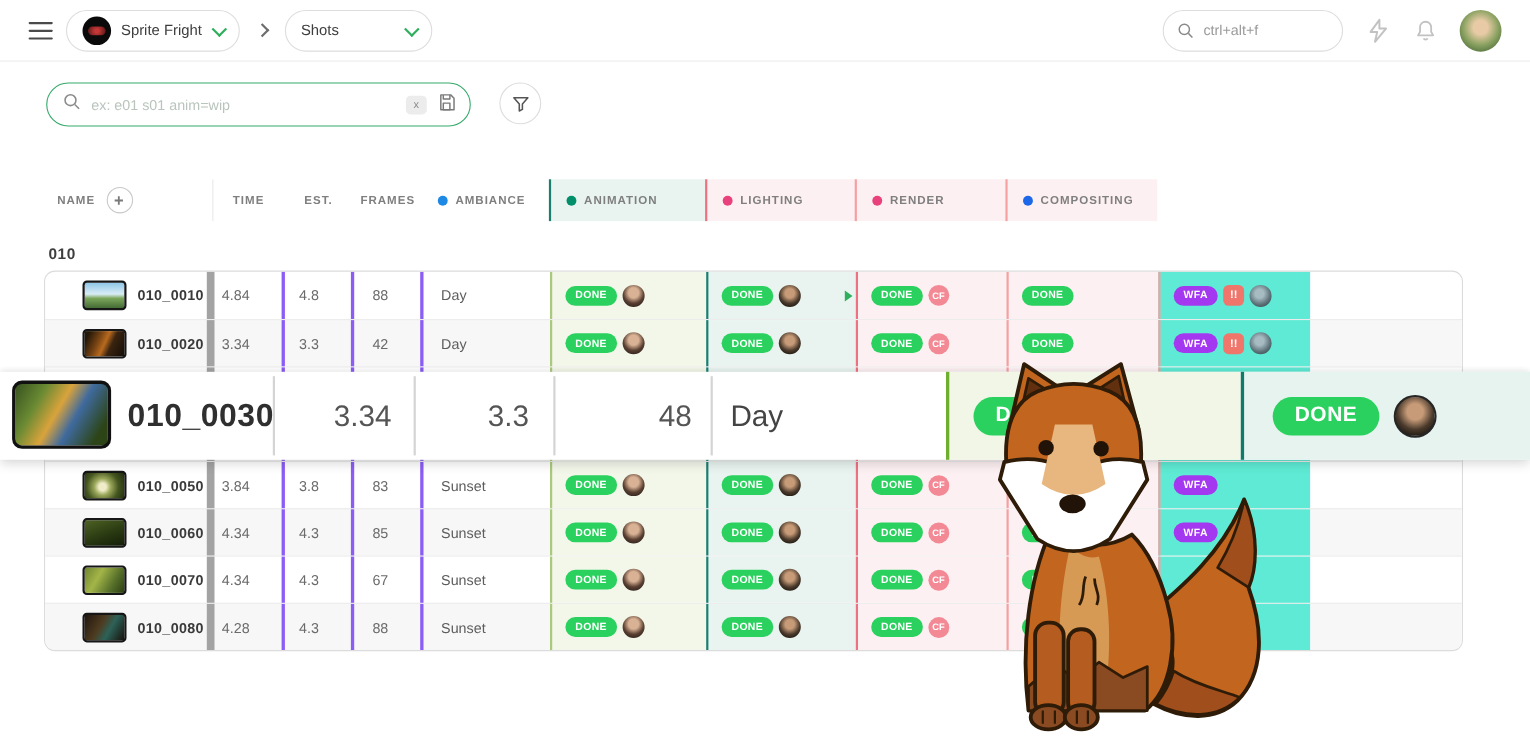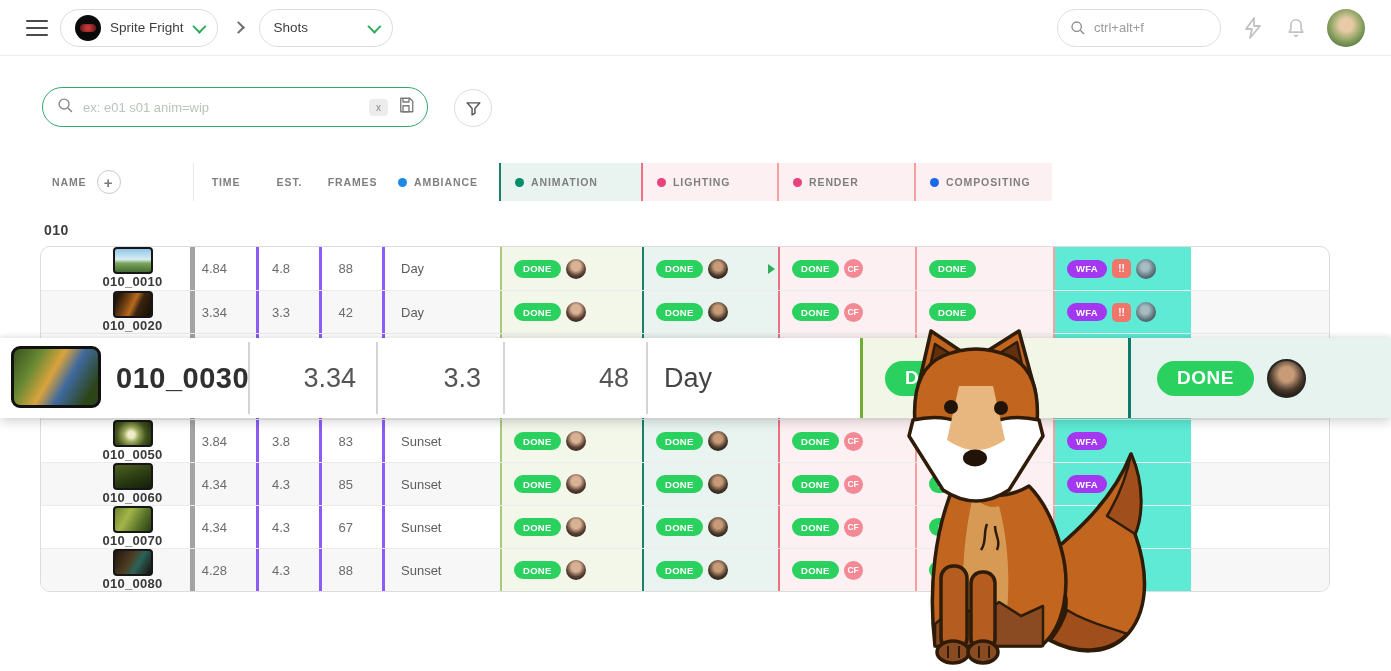--- a/index.html
+++ b/index.html
@@ -29,21 +29,21 @@
   .quick-search { width:164px; height:38px; border:1px solid #ddd; border-radius:19px;
     display:flex; align-items:center; padding:0 12px; gap:8px; }
   .quick-search input { border:none; outline:none; width:100%; font-size:13px;
     color:#555; background:transparent; font-family:"Liberation Sans",sans-serif; }
   .quick-search input::placeholder { color:#9a9a9a; }
   .icon-gray { color:#c2c2c2; display:flex; }
   .user-avatar { width:38px; height:38px; border-radius:50%;
     background: radial-gradient(circle at 50% 42%, #e8cba6 22%, #8aa261 55%, #4f6e3c 85%); }
 
   
-  .filterbar { position:absolute; left:42px; top:87px; display:flex; gap:26px; align-items:flex-end; }
+  .filterbar { position:absolute; left:42px; top:75px; display:flex; gap:26px; align-items:flex-start; }
   .filter-search { width:386px; height:40px; border:1.5px solid #35a96a; border-radius:20px;
     background:#fff; display:flex; align-items:center; padding:0 12px 0 14px; gap:9px; }
   .filter-search input { flex:1; border:none; outline:none; font-size:13px; color:#678;
     background:transparent; font-family:"Liberation Sans",sans-serif; }
   .filter-search input::placeholder { color:#b9c4bc; }
   .clear-chip { min-width:19px; height:17px; border-radius:4px; background:#ececec;
     color:#8a8a8a; font-size:10px; display:flex; align-items:center; justify-content:center;
     padding:0 4px; cursor:pointer; }
   .filter-btn { width:38px; height:38px; border:1px solid #ddd; border-radius:50%;
     display:flex; align-items:center; justify-content:center; color:#444; background:#fff; }
@@ -69,21 +69,21 @@
 
   .group-label { position:absolute; left:44px; top:222px; font-size:14px;
     font-weight:bold; color:#3d3d3d; letter-spacing:.5px; }
 
   .table-box { position:absolute; left:40px; top:246px; width:1290px;
     border:1px solid #dcdcdc; border-radius:10px; overflow:hidden; background:#fff; }
   .trow { height:43px; }
   .trow + .trow { border-top:1px solid #ececec; }
   .trow.alt { background:#f7f7f7; }
   .c { display:flex; align-items:center; }
-  .c-namecell { padding-left:34px; gap:0; border-right:5px solid #a3a3a3;flex-direction:column; }
+  .c-namecell { padding-left:34px; gap:10px; border-right:7px solid #a3a3a3; }
   .thumb { width:40px; height:27px; border:2px solid #161616; border-radius:4px; flex:0 0 auto; }
   .shot-name { font-size:13px; font-weight:bold; color:#3a3a3a; letter-spacing:.3px; cursor:pointer; }
   .c-num { justify-content:flex-end; padding-right:29px; font-size:13px; color:#6b6b6b;
     border-right:3px solid #8b5cf6; }
   .c-amb { padding-left:16px; font-size:13px; color:#5d5d5d; }
   .c-task { gap:5px; padding-left:12px; position:relative; }
   .c-task.layout { background:#f3f7ea; border-left:2px solid #a9c97c; }
   .c-task.animation { background:#e9f4f0; border-left:2px solid #1b7f70; }
   .c-task.lighting { background:#fdf0f2; border-left:2px solid #ef7080; }
   .c-task.render { background:#fdf0f2; border-left:2px solid #f59fa0; }

